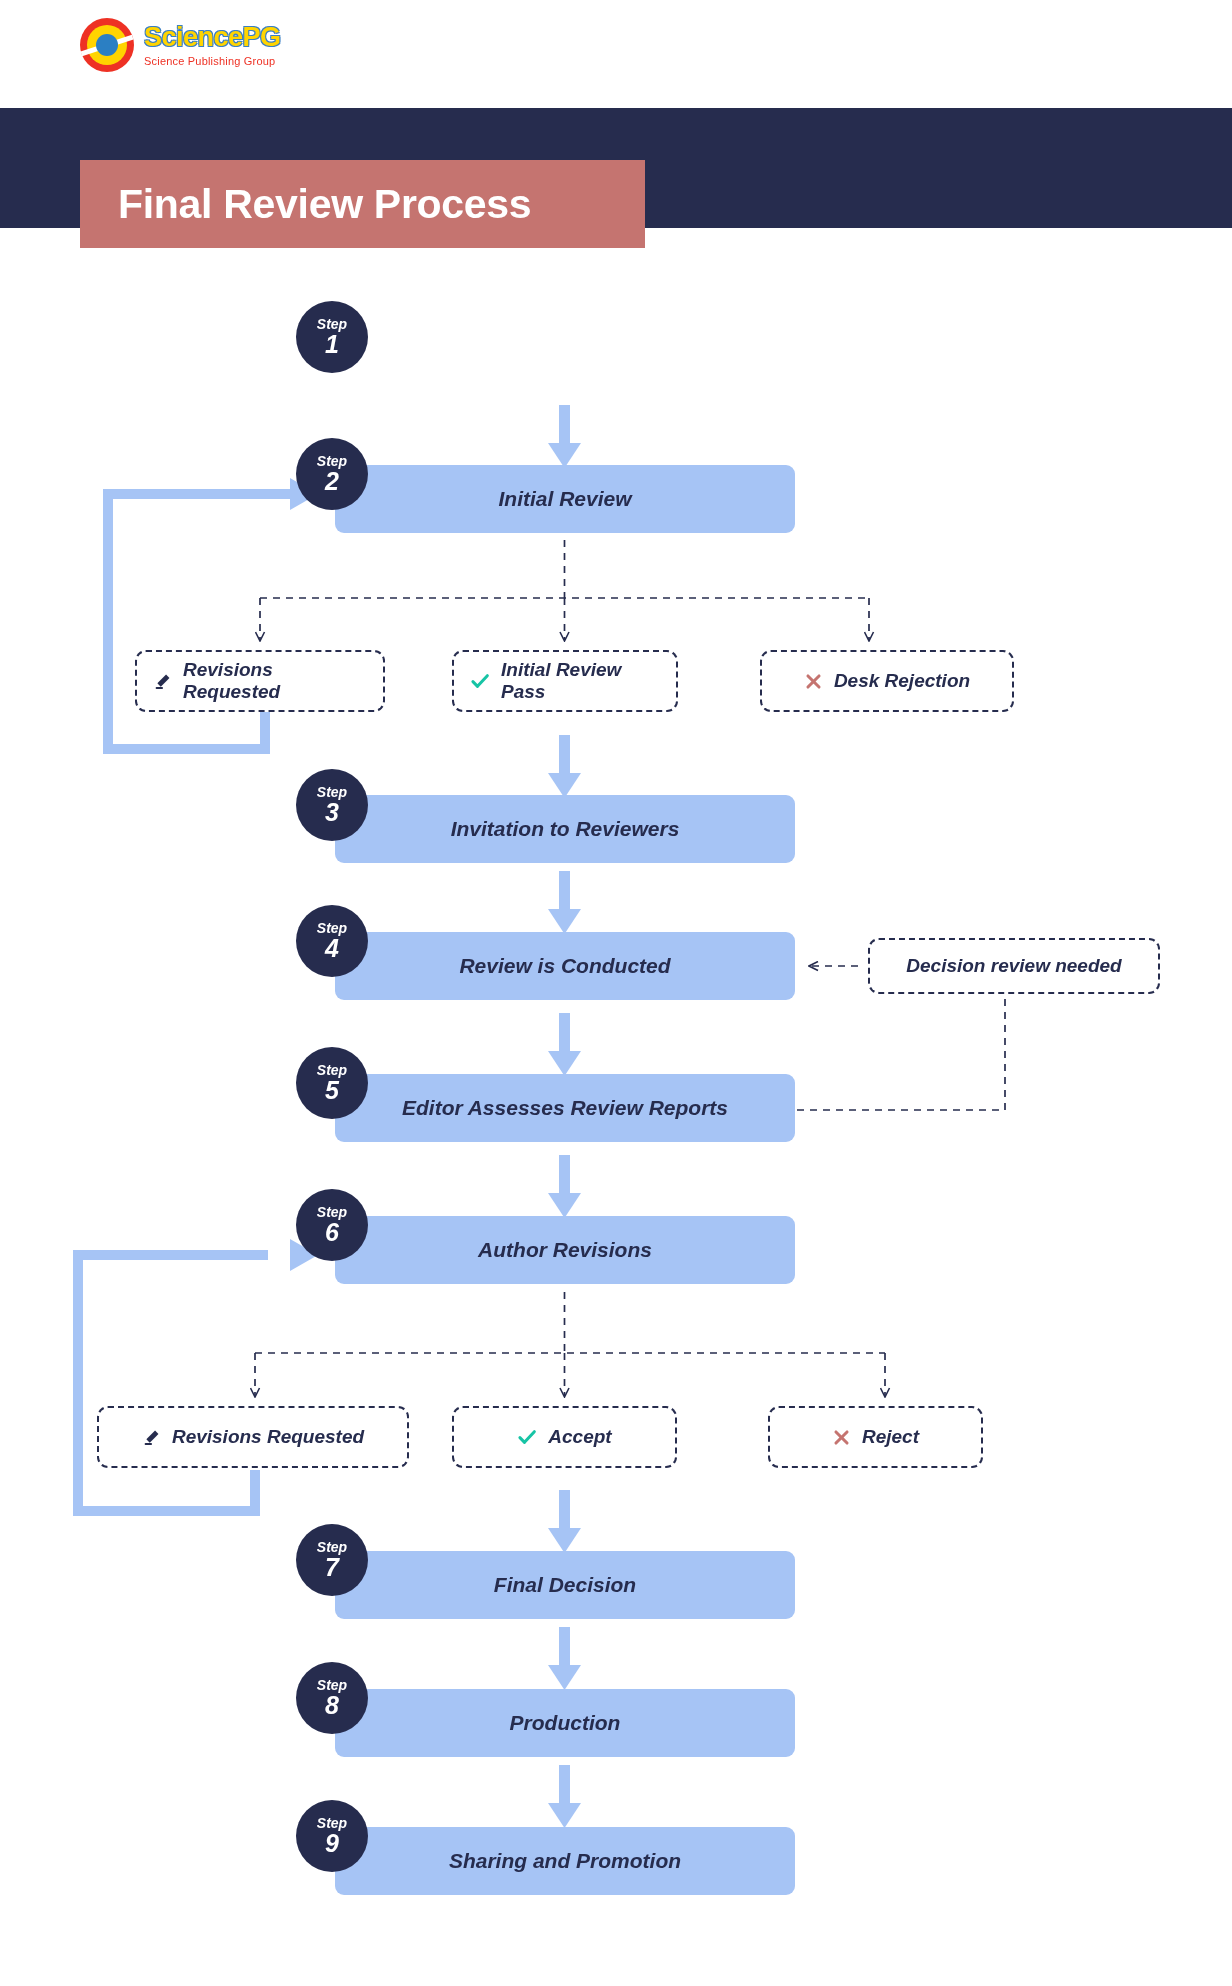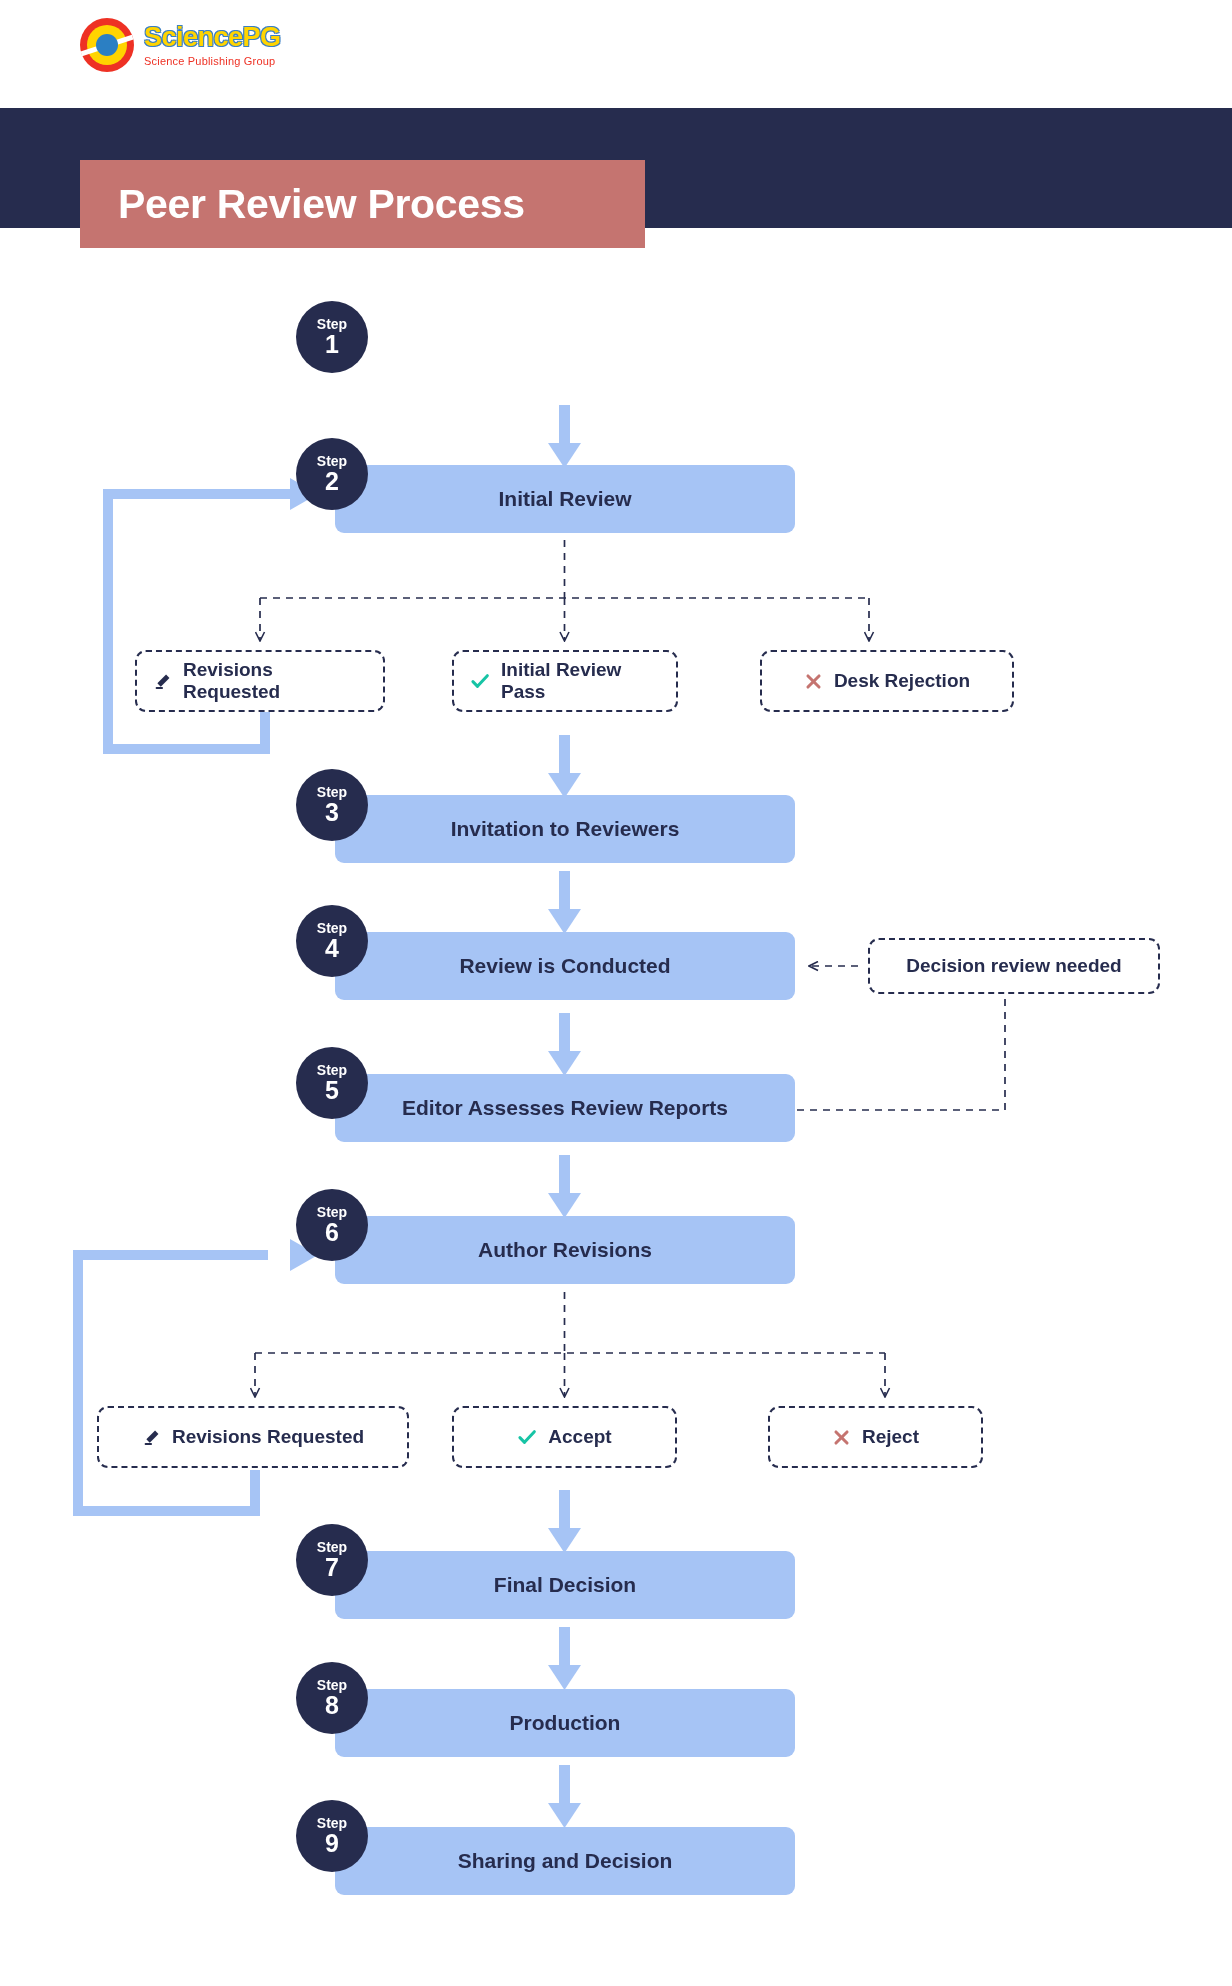--- a/index.html
+++ b/index.html
@@ -56,21 +56,21 @@
     position:absolute;left:80px;top:160px;width:565px;height:88px;
     background:#c57470;
     display:flex;align-items:center;
   }
   .title-text{
     color:#ffffff;font-size:41px;font-weight:bold;margin-left:38px;
     letter-spacing:-0.3px;
   }
 
   
-  .canvas{position:absolute;left:0;top:0;width:1232px;height:1986px;}
+  .canvas{position:absolute;left:0;top:0;width:1232px;height:1986px;font-style:italic;}
   .svg-layer{position:absolute;left:0;top:0;width:1232px;height:1986px;}
 
   
   .step-box{
     position:absolute;
     width:460px;height:68px;left:335px;
     background:#a6c4f5;border-radius:9px;
     display:flex;align-items:center;justify-content:center;
     color:#262c4e;font-size:21px;font-weight:bold;
     box-sizing:border-box;
@@ -114,21 +114,21 @@
     </div>
     <div class="logo-text">
       <span class="logo-title">SciencePG</span>
       <span class="logo-sub">Science Publishing Group</span>
     </div>
   </div>
 </div>
 
 <div class="title-band"></div>
 <div class="title-plate">
-  <span class="title-text">Peer Review Process</span>
+  <span class="title-text">Final Review Process</span>
 </div>
 
 <div class="canvas">
 
   <svg class="svg-layer" viewBox="0 0 1232 1986" xmlns="http://www.w3.org/2000/svg">
     <defs>
       <marker id="dashArrow" markerWidth="11" markerHeight="11" refX="9" refY="5.5" orient="auto" markerUnits="userSpaceOnUse">
         <path d="M1,1 L10,5.5 L1,10" fill="none" stroke="#262c4e" stroke-width="1.6"></path>
       </marker>
       <marker id="dashArrowL" markerWidth="11" markerHeight="11" refX="9" refY="5.5" orient="auto" markerUnits="userSpaceOnUse">
@@ -336,16 +336,16 @@
   </div>
   <div class="step-box" style="top:1689px">
     <span>Production</span>
   </div>
 
   <div class="step-badge" style="top:1800px">
     <span class="s-word">Step</span>
     <span class="s-num">9</span>
   </div>
   <div class="step-box" style="top:1827px">
-    <span>Sharing and Decision</span>
+    <span>Sharing and Promotion</span>
   </div>
 
 </div>
 
 </body></html>

